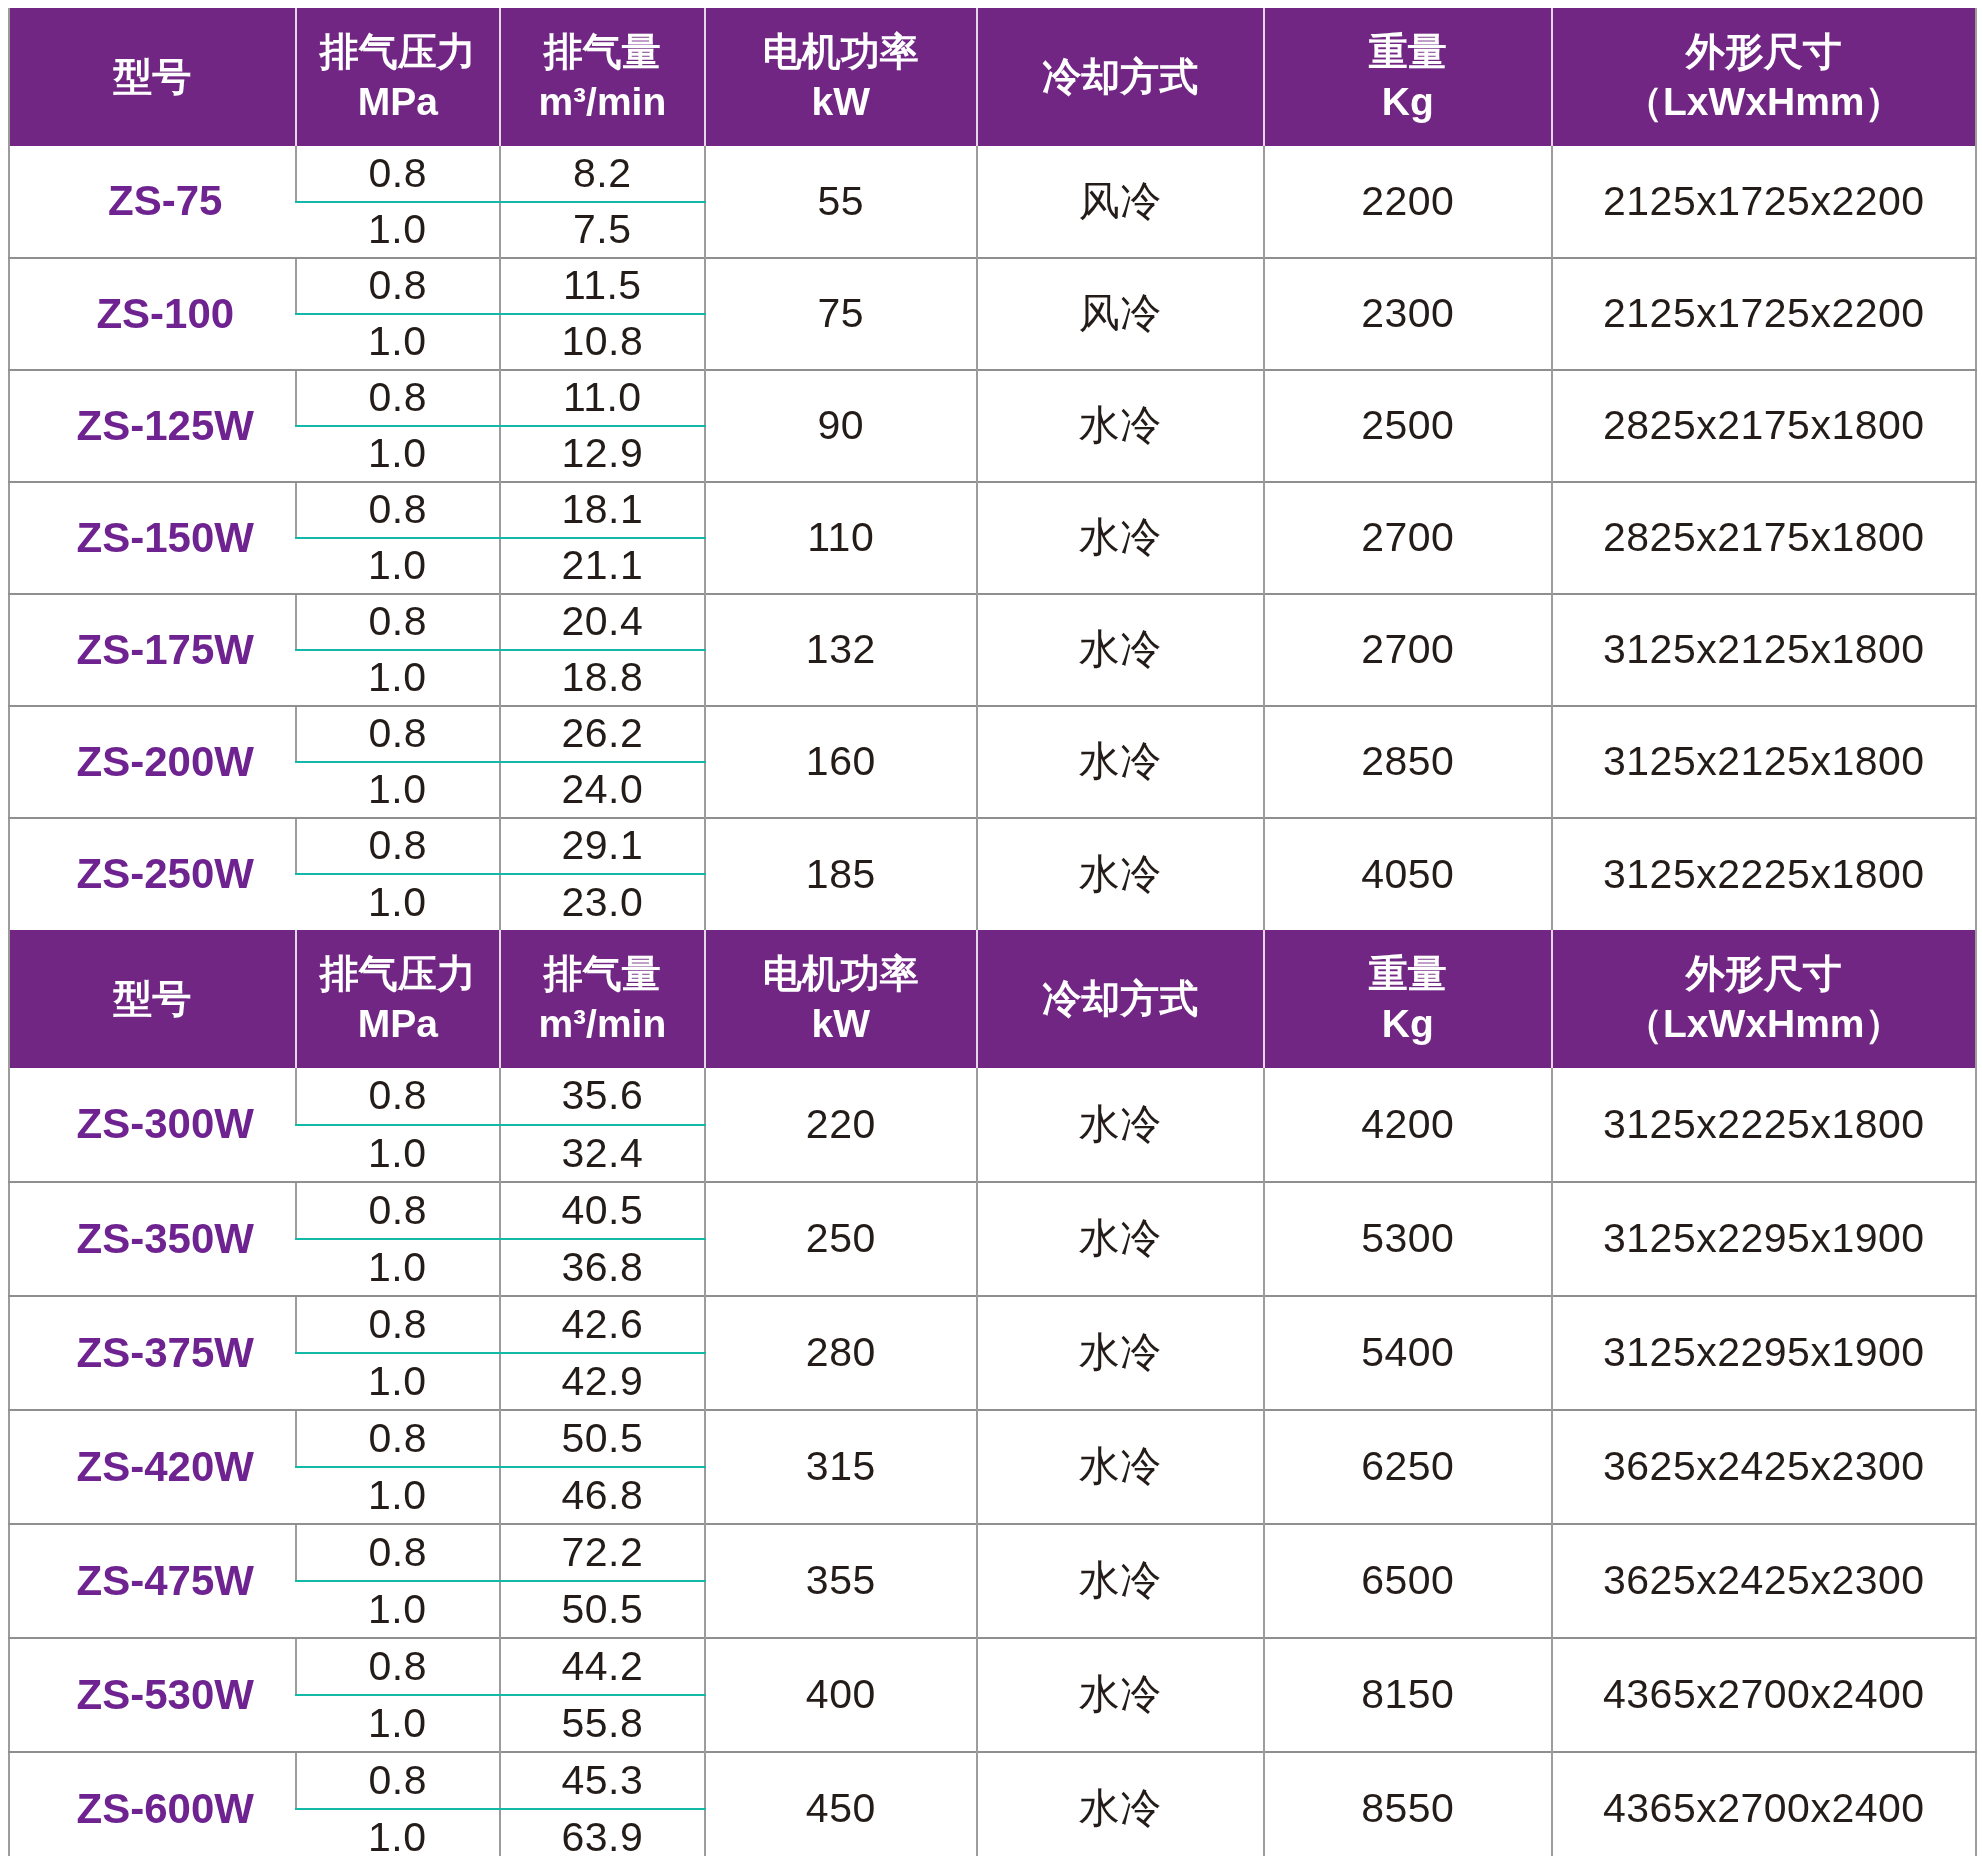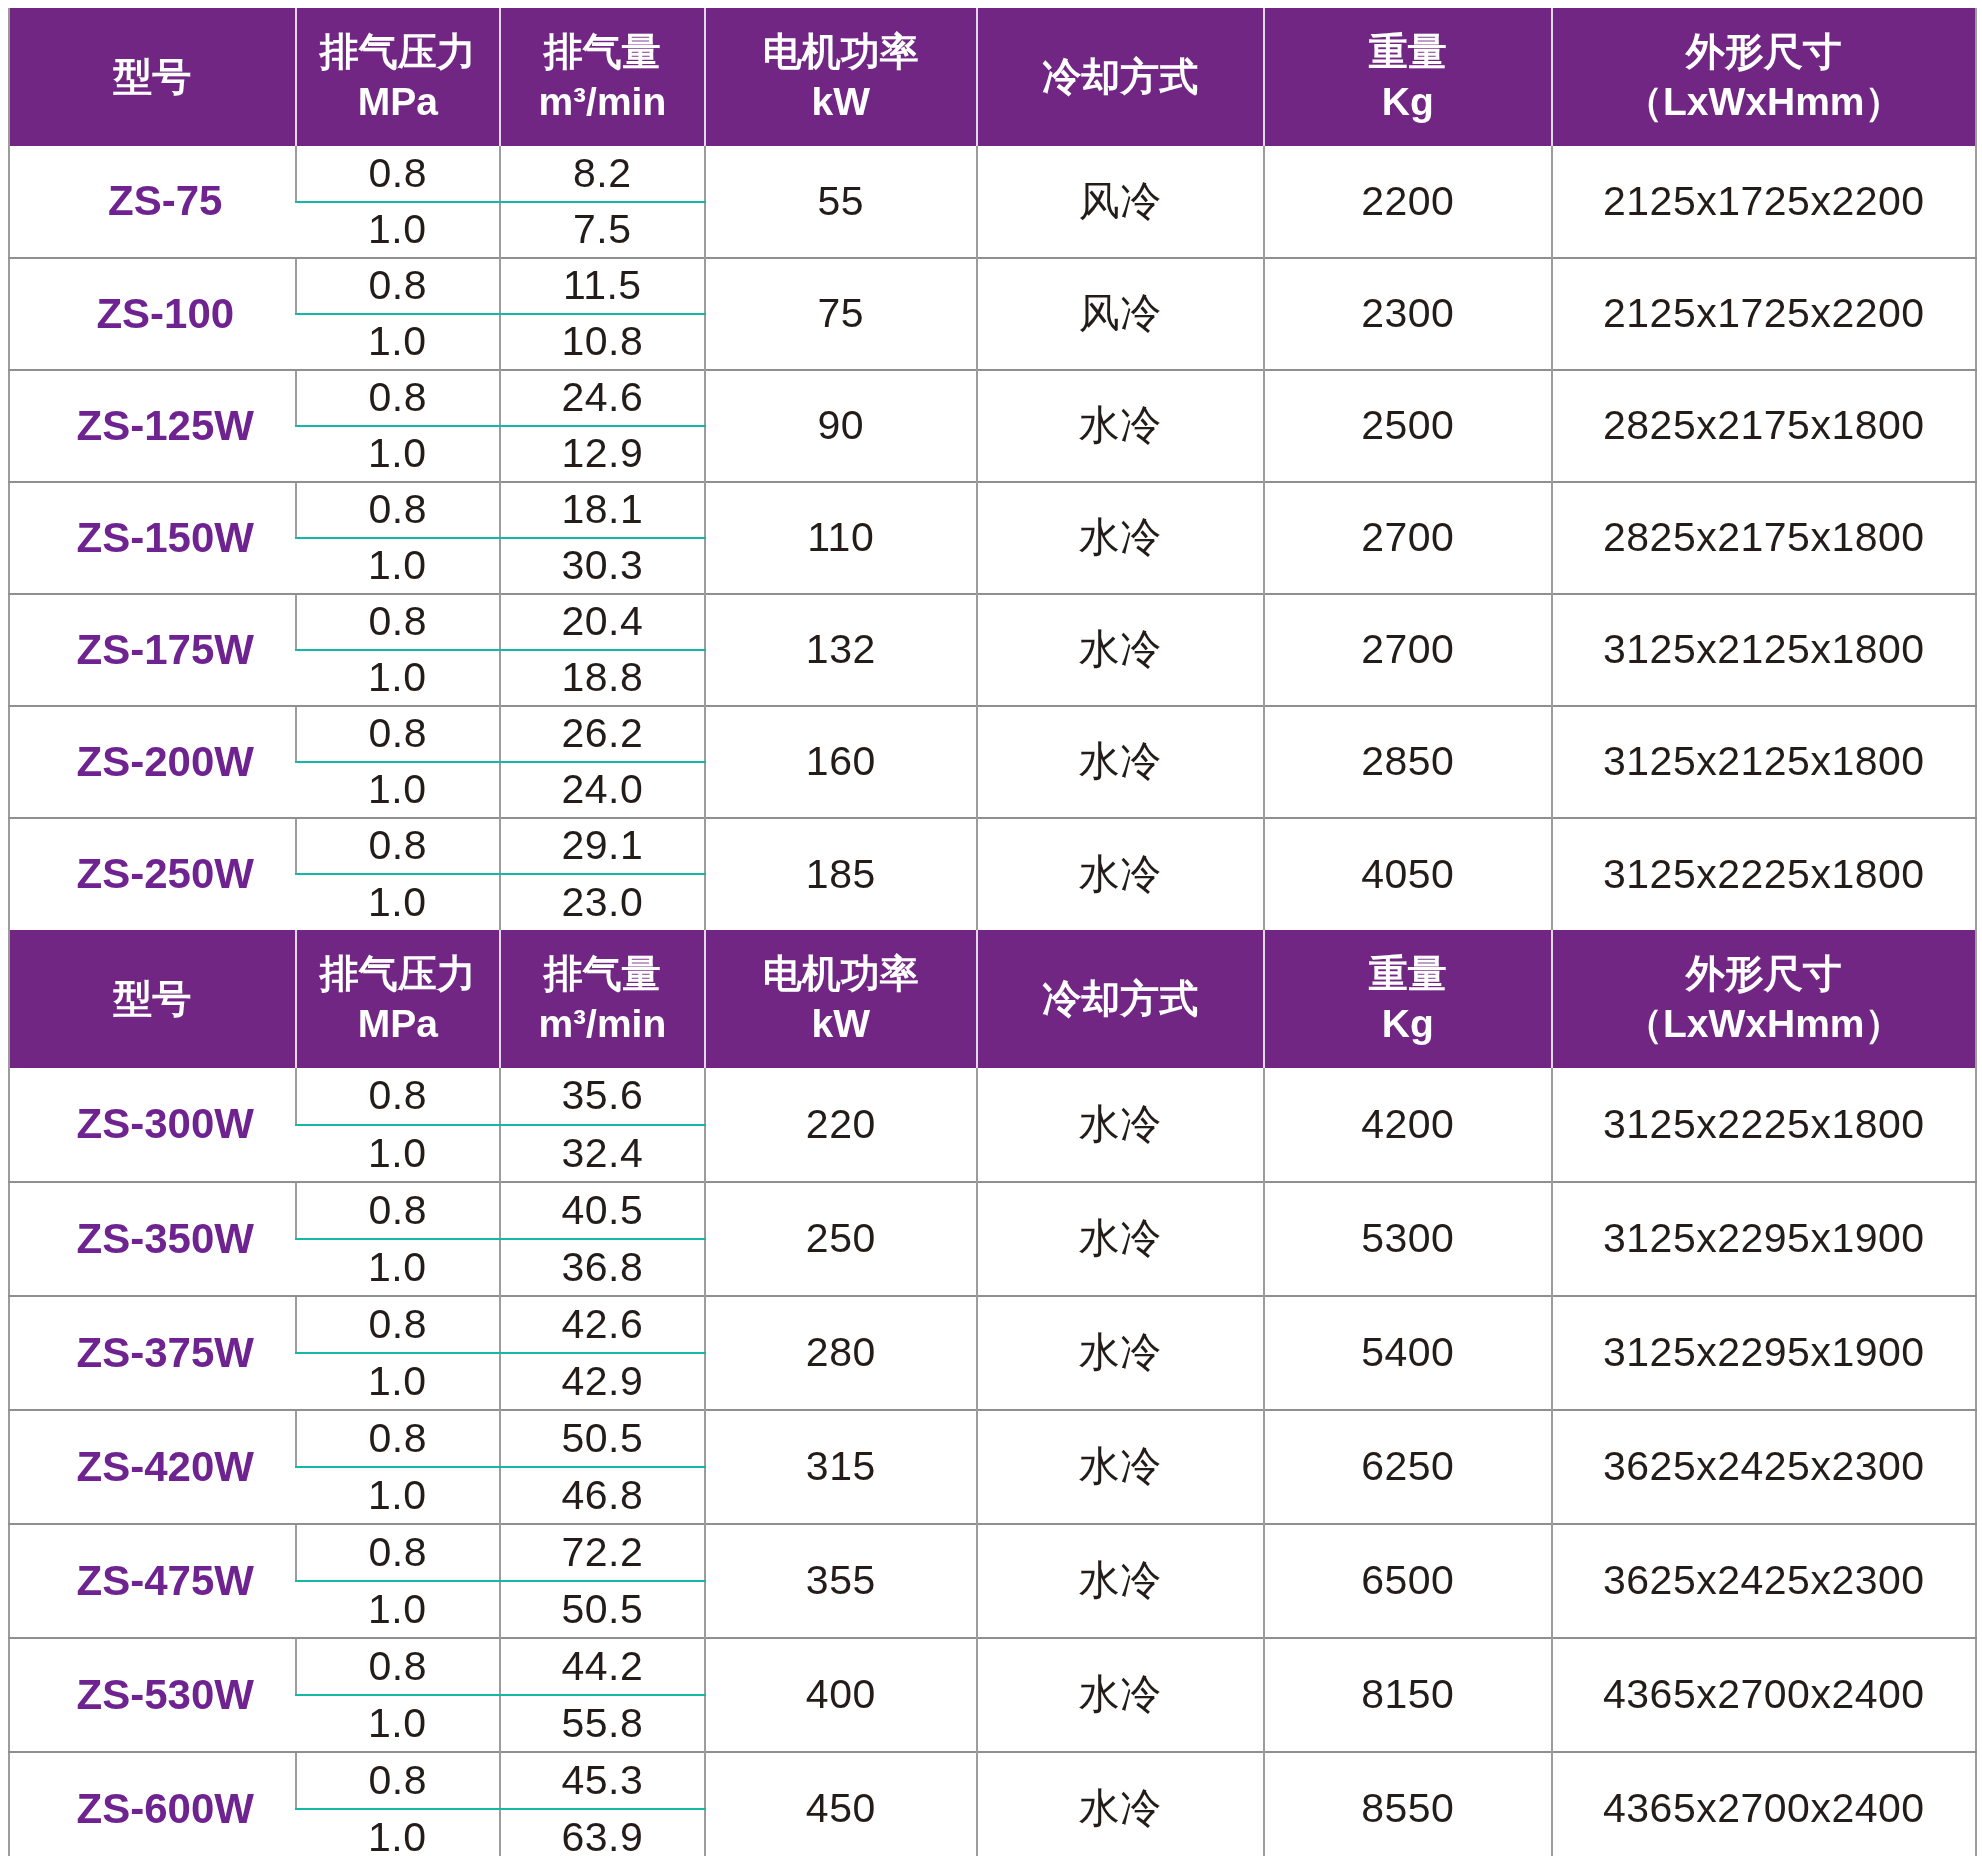--- a/index.html
+++ b/index.html
@@ -115,42 +115,42 @@
         <td rowspan="2">2300</td>
         <td rowspan="2">2125x1725x2200</td>
       </tr>
       <tr class="s1">
         <td>1.0</td>
         <td>10.8</td>
       </tr>
       <tr class="s1 gs">
         <td class="model" rowspan="2">ZS-125W</td>
         <td class="subline">0.8</td>
-        <td class="subline">24.6</td>
+        <td class="subline">11.0</td>
         <td rowspan="2">90</td>
         <td rowspan="2">水冷</td>
         <td rowspan="2">2500</td>
         <td rowspan="2">2825x2175x1800</td>
       </tr>
       <tr class="s1">
         <td>1.0</td>
         <td>12.9</td>
       </tr>
       <tr class="s1 gs">
         <td class="model" rowspan="2">ZS-150W</td>
         <td class="subline">0.8</td>
         <td class="subline">18.1</td>
         <td rowspan="2">110</td>
         <td rowspan="2">水冷</td>
         <td rowspan="2">2700</td>
         <td rowspan="2">2825x2175x1800</td>
       </tr>
       <tr class="s1">
         <td>1.0</td>
-        <td>30.3</td>
+        <td>21.1</td>
       </tr>
       <tr class="s1 gs">
         <td class="model" rowspan="2">ZS-175W</td>
         <td class="subline">0.8</td>
         <td class="subline">20.4</td>
         <td rowspan="2">132</td>
         <td rowspan="2">水冷</td>
         <td rowspan="2">2700</td>
         <td rowspan="2">3125x2125x1800</td>
       </tr>

